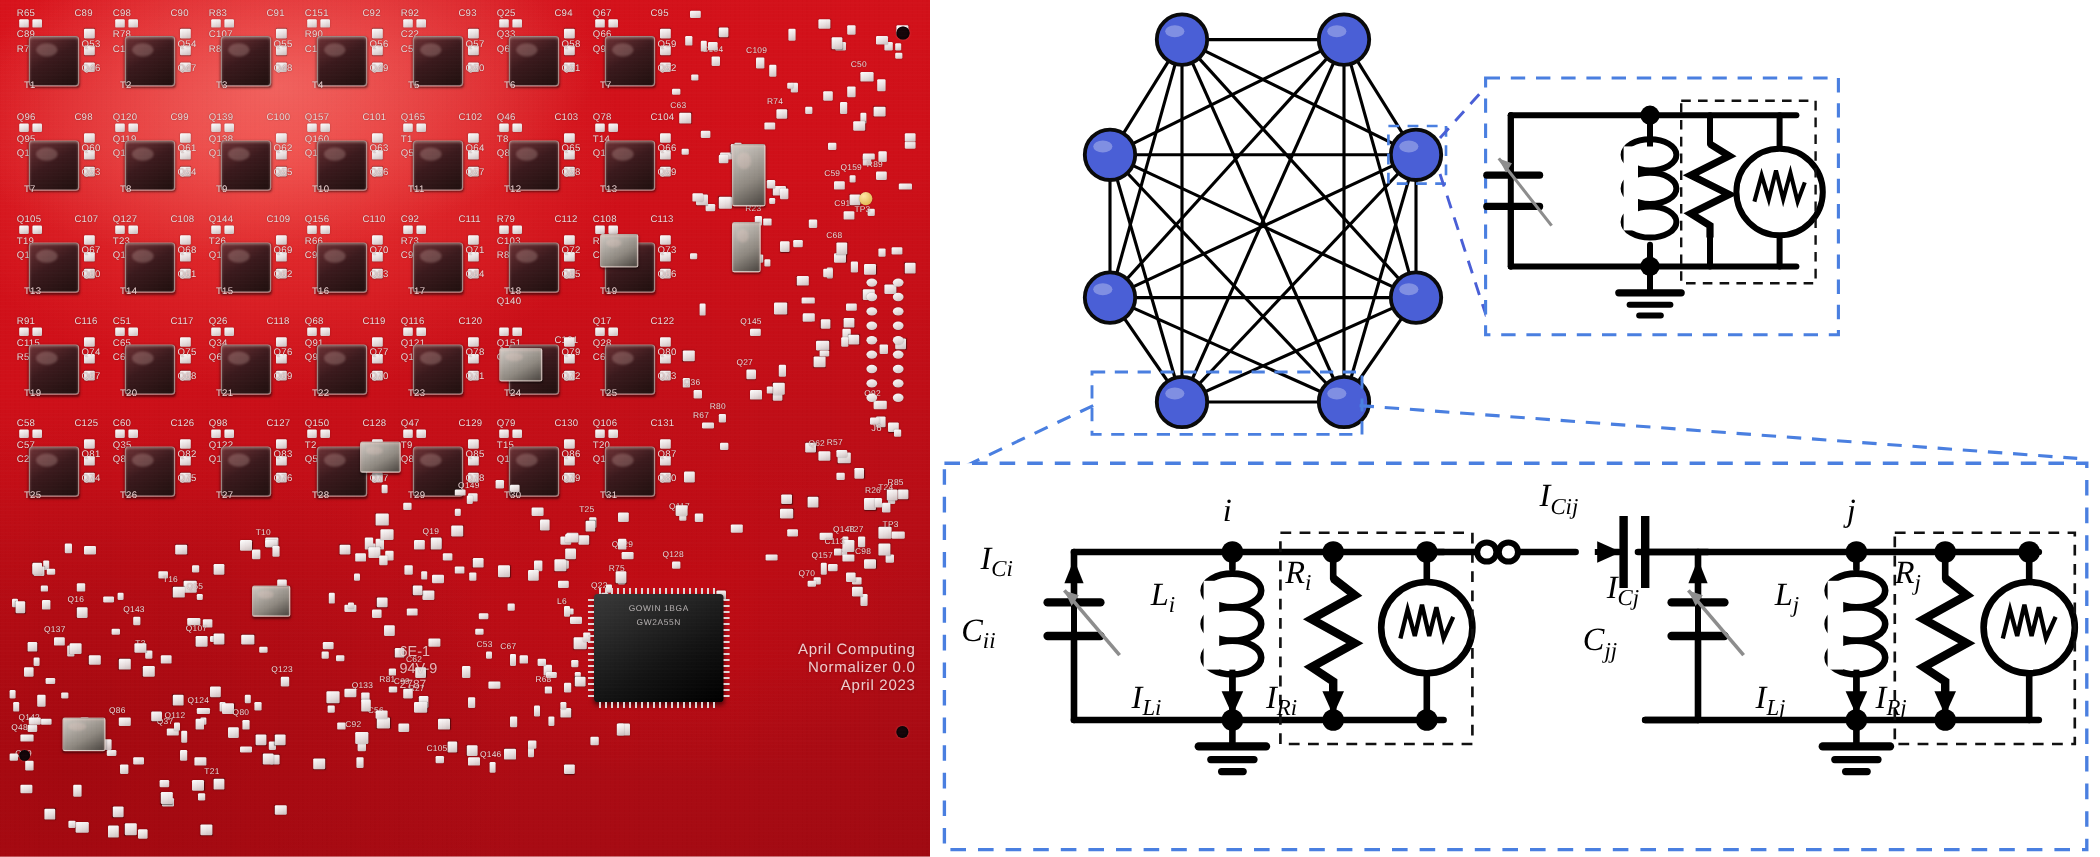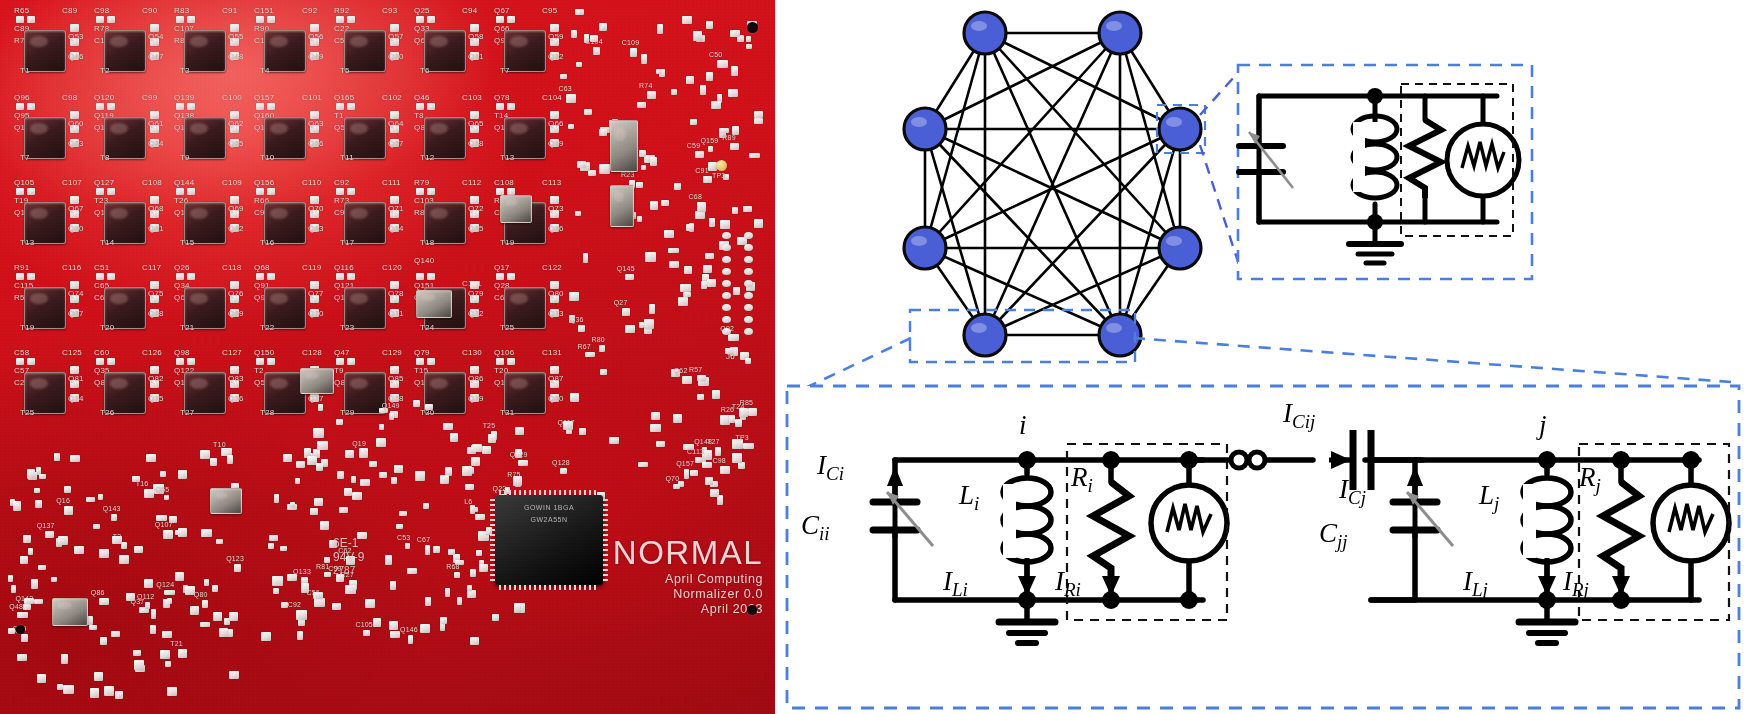--- a/index.html
+++ b/index.html
@@ -403,21 +403,21 @@
         <div class="sw" style="left:334px;top:293px;font-size:8px;">Q136</div>
         <div class="pkg" style="left:344px;top:287px;width:40px;height:40px;"></div>
         <div class="pad" style="left:336px;top:273px;width:8px;height:7px;"></div>
         <div class="pad" style="left:347px;top:273px;width:8px;height:7px;"></div>
         <div class="pad" style="left:390px;top:281px;width:9px;height:8px;"></div>
         <div class="pad" style="left:390px;top:295px;width:9px;height:8px;"></div>
         <div class="pad" style="left:390px;top:309px;width:9px;height:8px;"></div>
         <div class="sw" style="left:388px;top:289px;font-size:8px;">Q78</div>
         <div class="sw" style="left:388px;top:309px;font-size:8px;">Q71</div>
         <div class="sw" style="left:340px;top:323px;font-size:8px;">T23</div>
-        <div class="sw" style="left:414px;top:256px;font-size:8px;">Q140</div>
+        <div class="sw" style="left:414px;top:246px;font-size:8px;">Q140</div>
         <div class="sw" style="left:462px;top:263px;font-size:8px;margin-top:16px;">C121</div>
         <div class="sw" style="left:414px;top:281px;font-size:8px;">Q151</div>
         <div class="sw" style="left:414px;top:293px;font-size:8px;">Q154</div>
         <div class="pkg" style="left:424px;top:287px;width:40px;height:40px;"></div>
         <div class="pad" style="left:416px;top:273px;width:8px;height:7px;"></div>
         <div class="pad" style="left:427px;top:273px;width:8px;height:7px;"></div>
         <div class="pad" style="left:470px;top:281px;width:9px;height:8px;"></div>
         <div class="pad" style="left:470px;top:295px;width:9px;height:8px;"></div>
         <div class="pad" style="left:470px;top:309px;width:9px;height:8px;"></div>
         <div class="sw" style="left:468px;top:289px;font-size:8px;">Q79</div>
@@ -1036,21 +1036,20 @@
       <div class="mark" style="top:20px">GW2A55N</div>
     </div>
 
     <div class="ulcode" style="left:333px;top:536px;">
       <div>6E-1</div>
       <div>94V-9</div>
       <div style="font-size:10px">2787</div>
     </div>
 
     <div class="brand" style="top:534px;right:12px;text-align:right;">
-      <div id="brandName">NORMAL</div>
       <div class="brandline">April Computing</div>
       <div class="brandline">Normalizer 0.0</div>
       <div class="brandline">April 2023</div>
     </div>
 
     <div class="hole" style="left:747px;top:22px;width:11px;height:11px;"></div>
     <div class="hole" style="left:747px;top:605px;width:10px;height:10px;"></div>
     <div class="hole" style="left:16px;top:625px;width:9px;height:9px;"></div>
 
     <div class="noise"></div>

